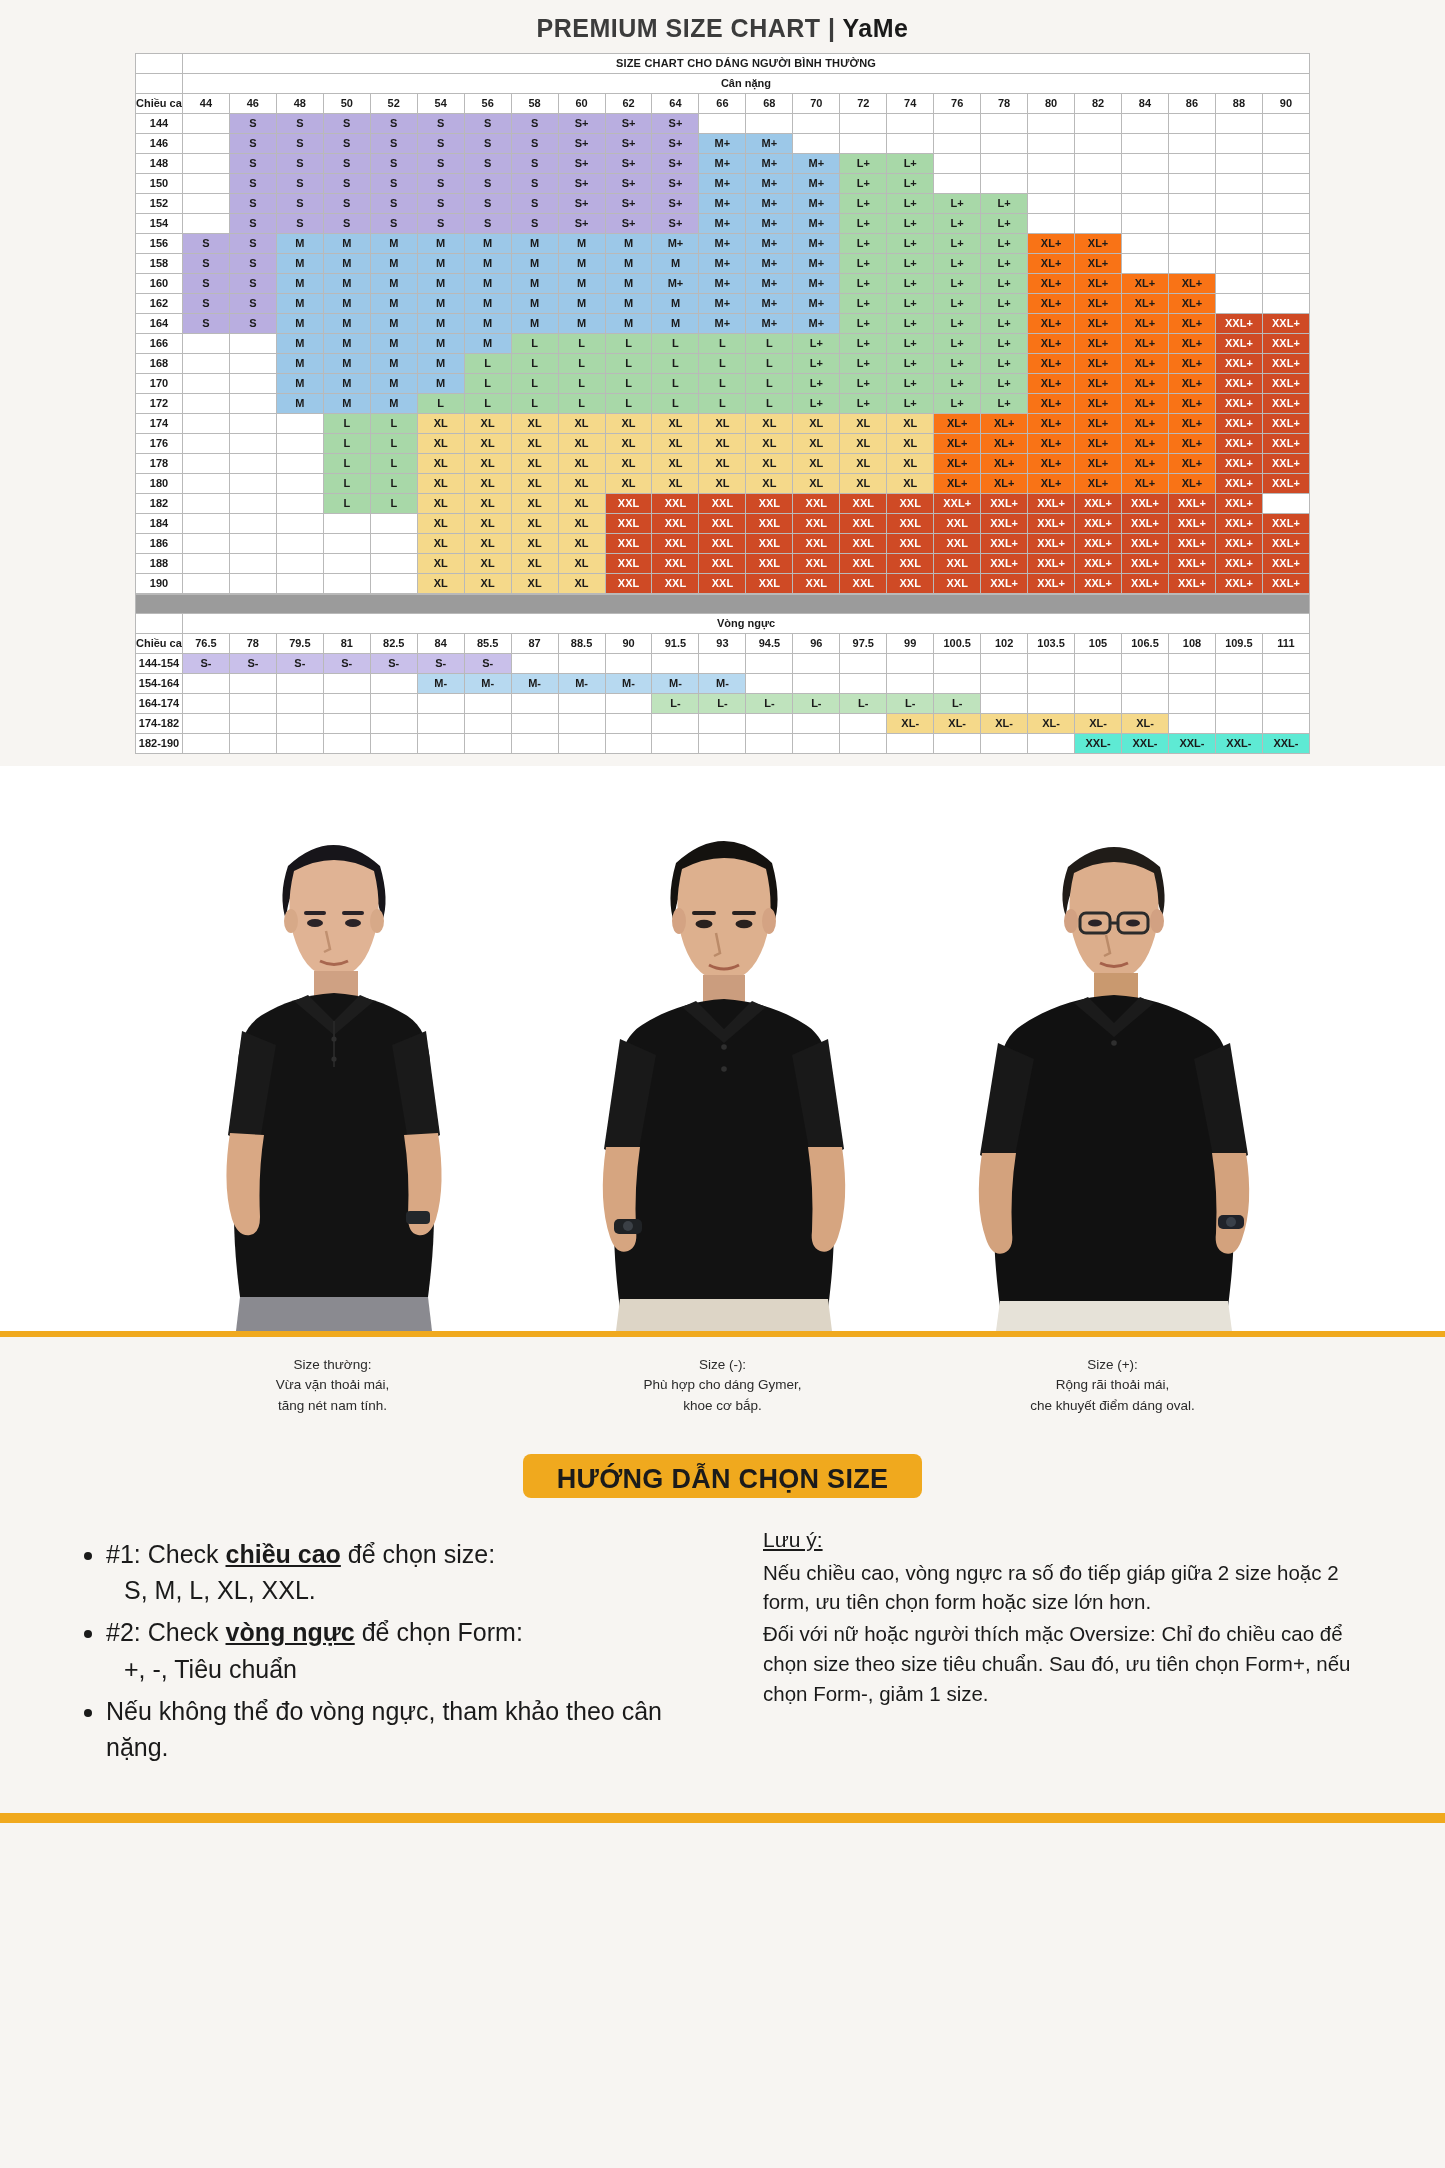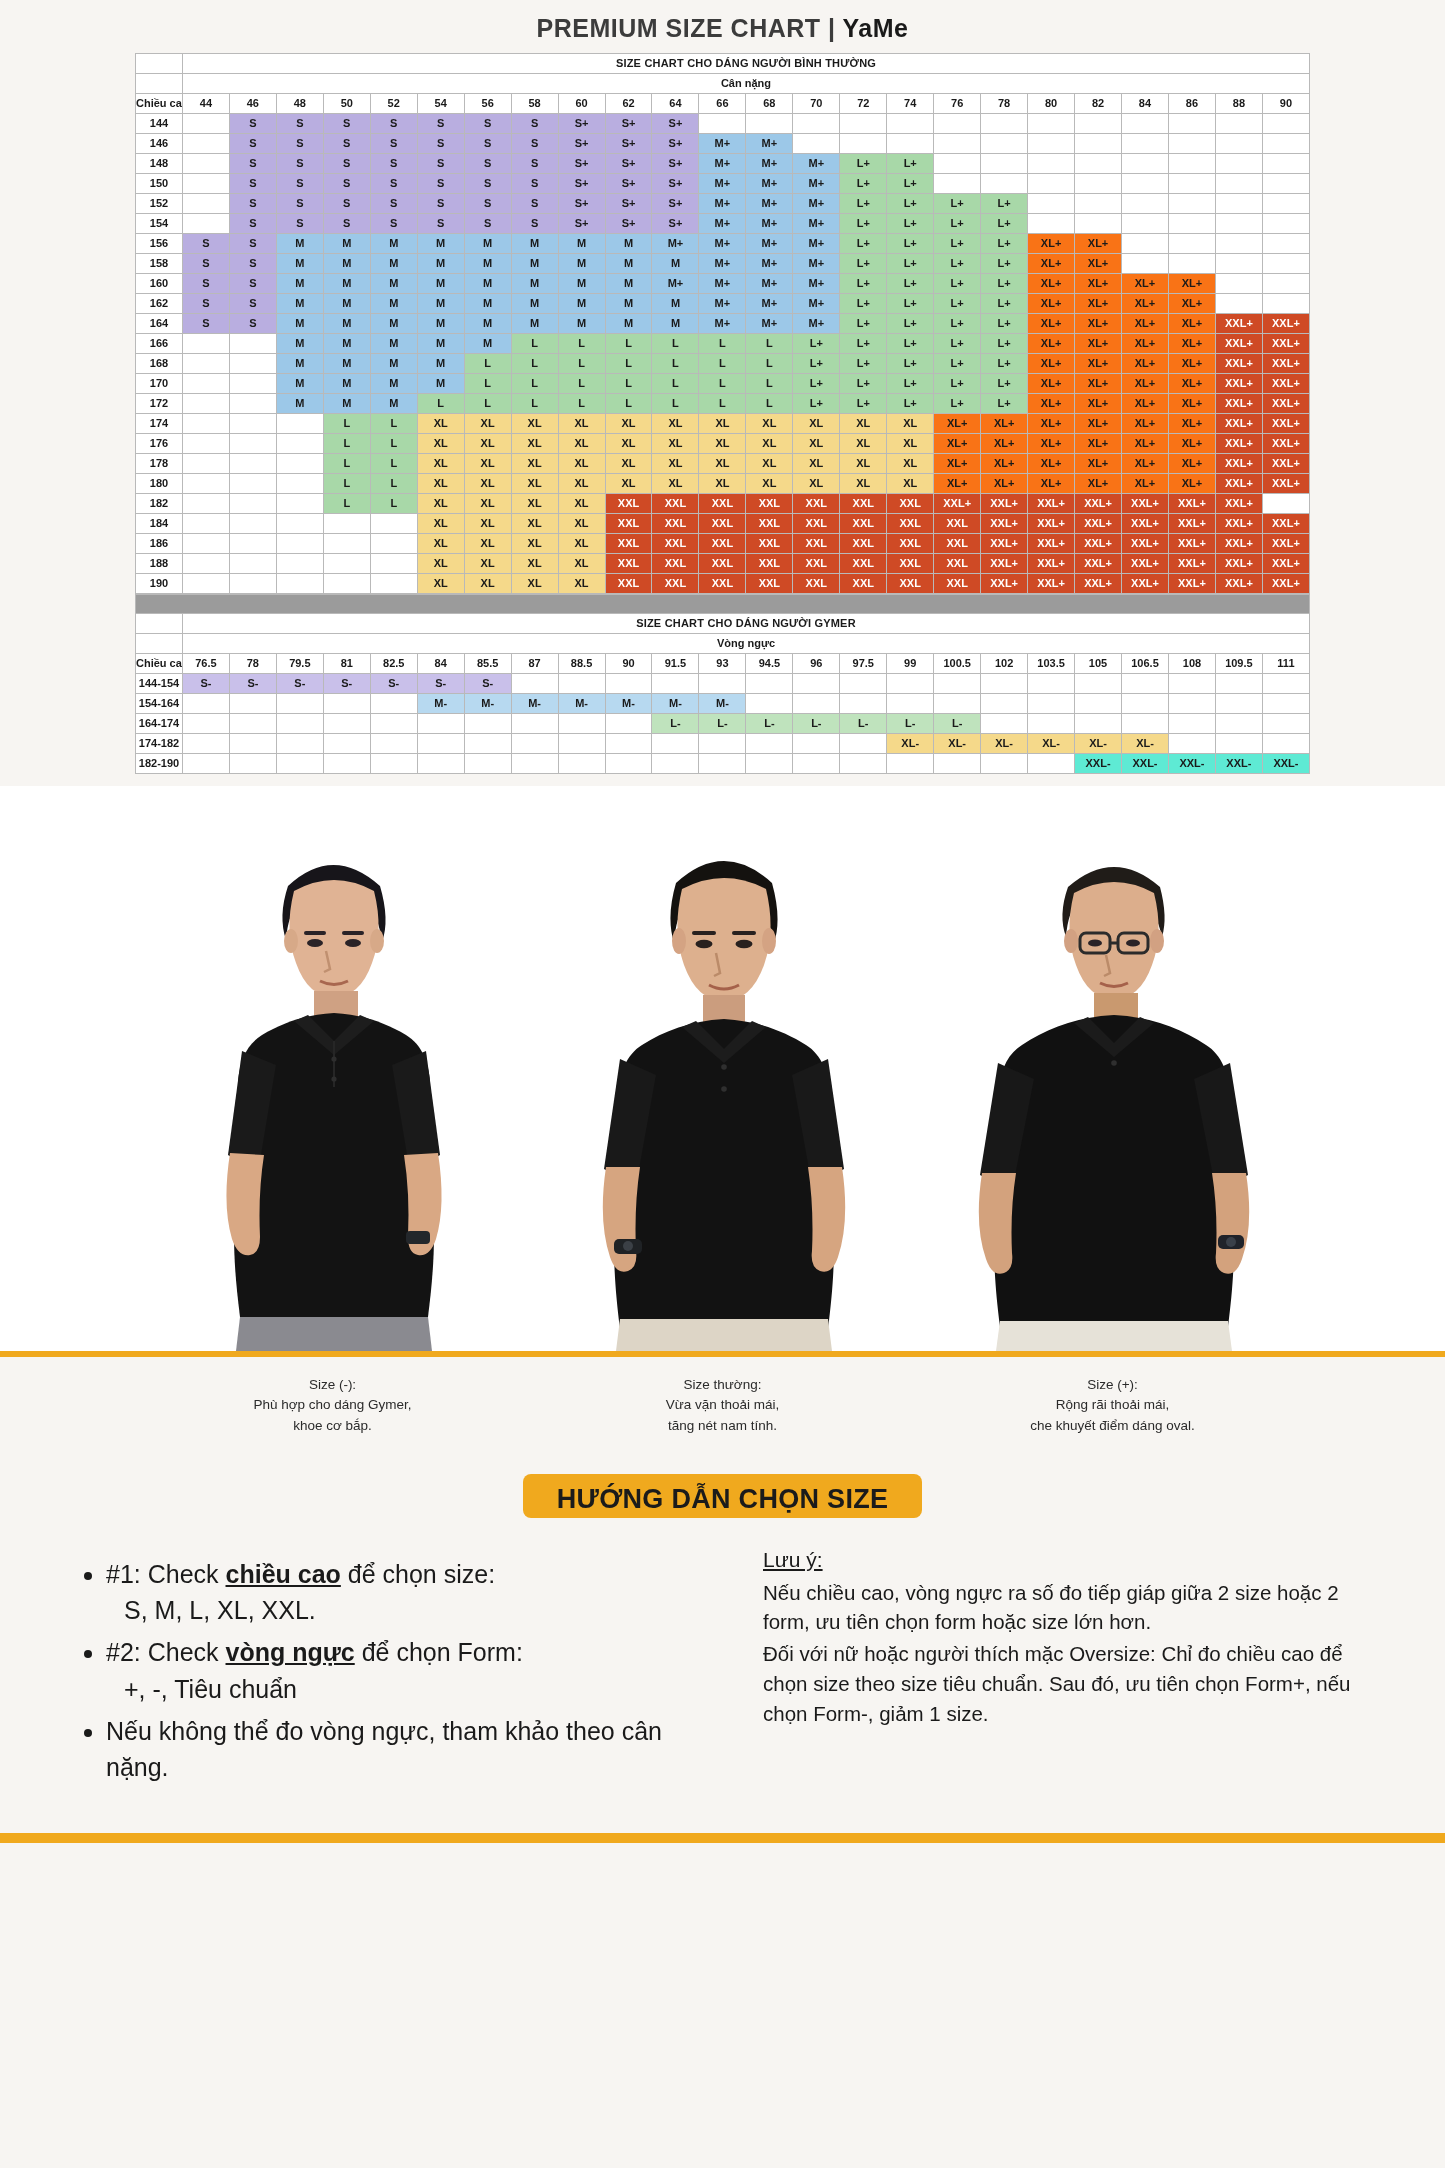--- a/index.html
+++ b/index.html
@@ -820,24 +820,20 @@
             <td class="c-red">XXL+</td>
             <td class="c-red">XXL+</td>
             <td class="c-red">XXL+</td>
           </tr>
         </tbody>
       </table>
     <table class="sz" id="table2" style="margin-top:0;">
         <tbody>
           <tr class="greybar">
             <td colspan="25"></td>
-          </tr>
-          <tr class="banner">
-            <td class="blank"></td>
-            <td colspan="24">SIZE CHART CHO DÁNG NGƯỜI GYMER</td>
           </tr>
           <tr class="subbanner">
             <td class="blank"></td>
             <td colspan="24">Vòng ngực</td>
           </tr>
           <tr class="hdrow">
             <td class="rowlbl">Chiều cao</td>
             <td>76.5</td>
             <td>78</td>
             <td>79.5</td>
@@ -1094,28 +1090,28 @@
         <rect x="300" y="444" width="26" height="14" rx="5" fill="#20232a"></rect>
         <circle cx="313" cy="451" r="5" fill="#3a4049"></circle>
         <path d="M82 530 h228 l4 30 h-236z" fill="#e6e2d8"></path>
       </svg>
     </div>
   </div>
   <div class="divider-line"></div>
 
   <div class="captions">
     <div class="caption">
+      <div>Size thường:</div>
+      <div>Vừa vặn thoải mái,</div>
+      <div>tăng nét nam tính.</div>
+    </div>
+    <div class="caption">
       <div>Size (-):</div>
       <div>Phù hợp cho dáng Gymer,</div>
       <div>khoe cơ bắp.</div>
-    </div>
-    <div class="caption">
-      <div>Size thường:</div>
-      <div>Vừa vặn thoải mái,</div>
-      <div>tăng nét nam tính.</div>
     </div>
     <div class="caption">
       <div>Size (+):</div>
       <div>Rộng rãi thoải mái,</div>
       <div>che khuyết điểm dáng oval.</div>
     </div>
   </div>
 
   <div class="guide-title-wrap">
     <div class="guide-title">HƯỚNG DẪN CHỌN SIZE</div>

